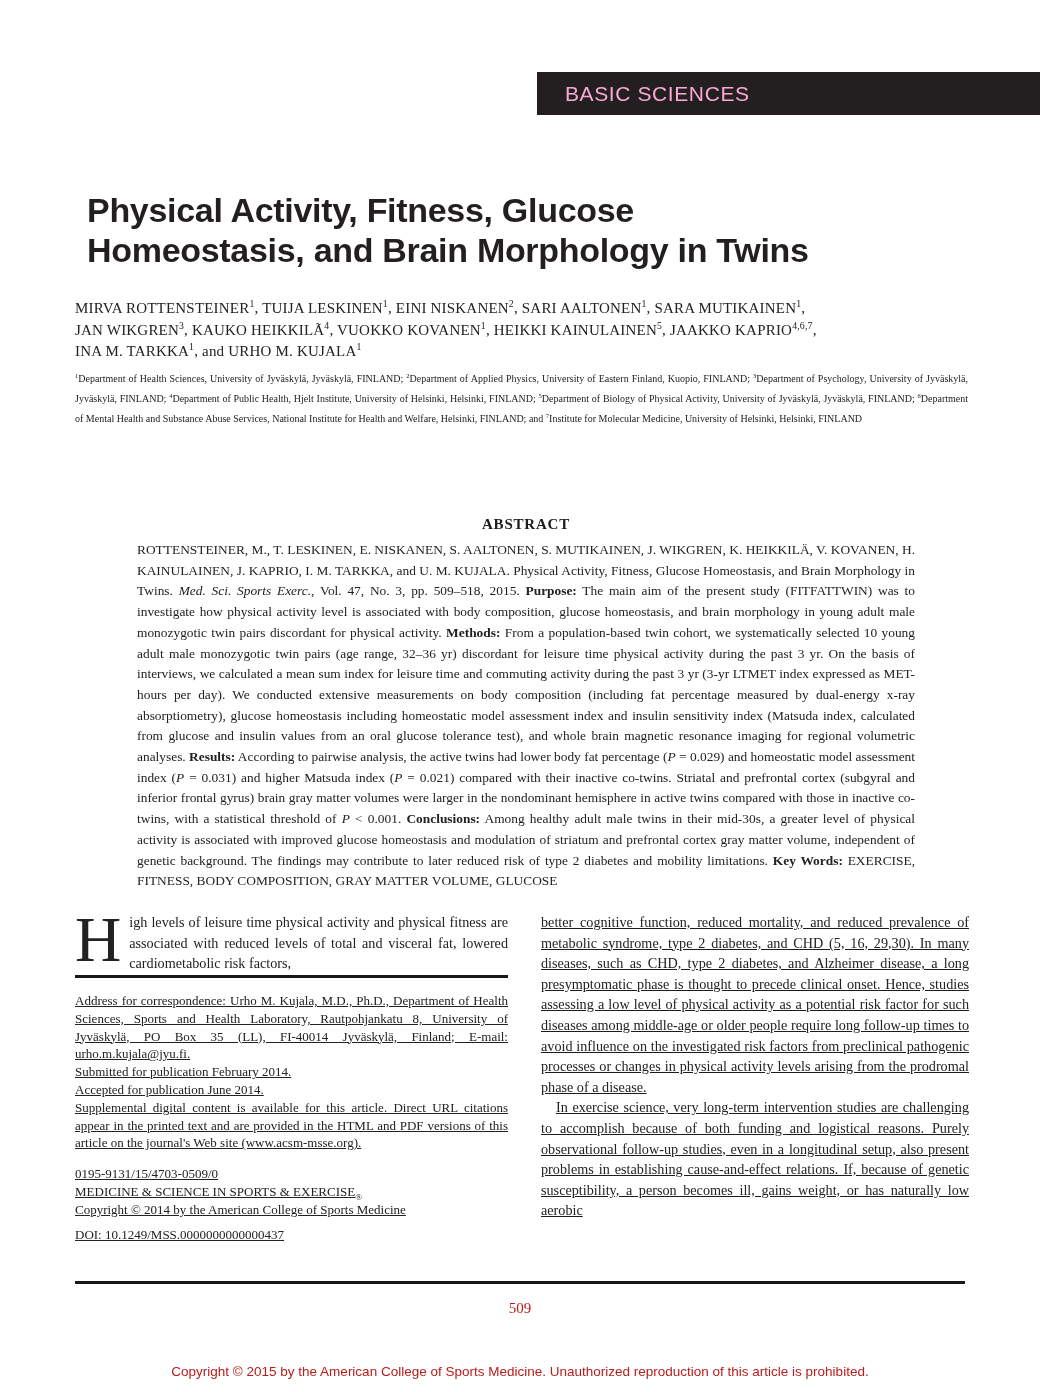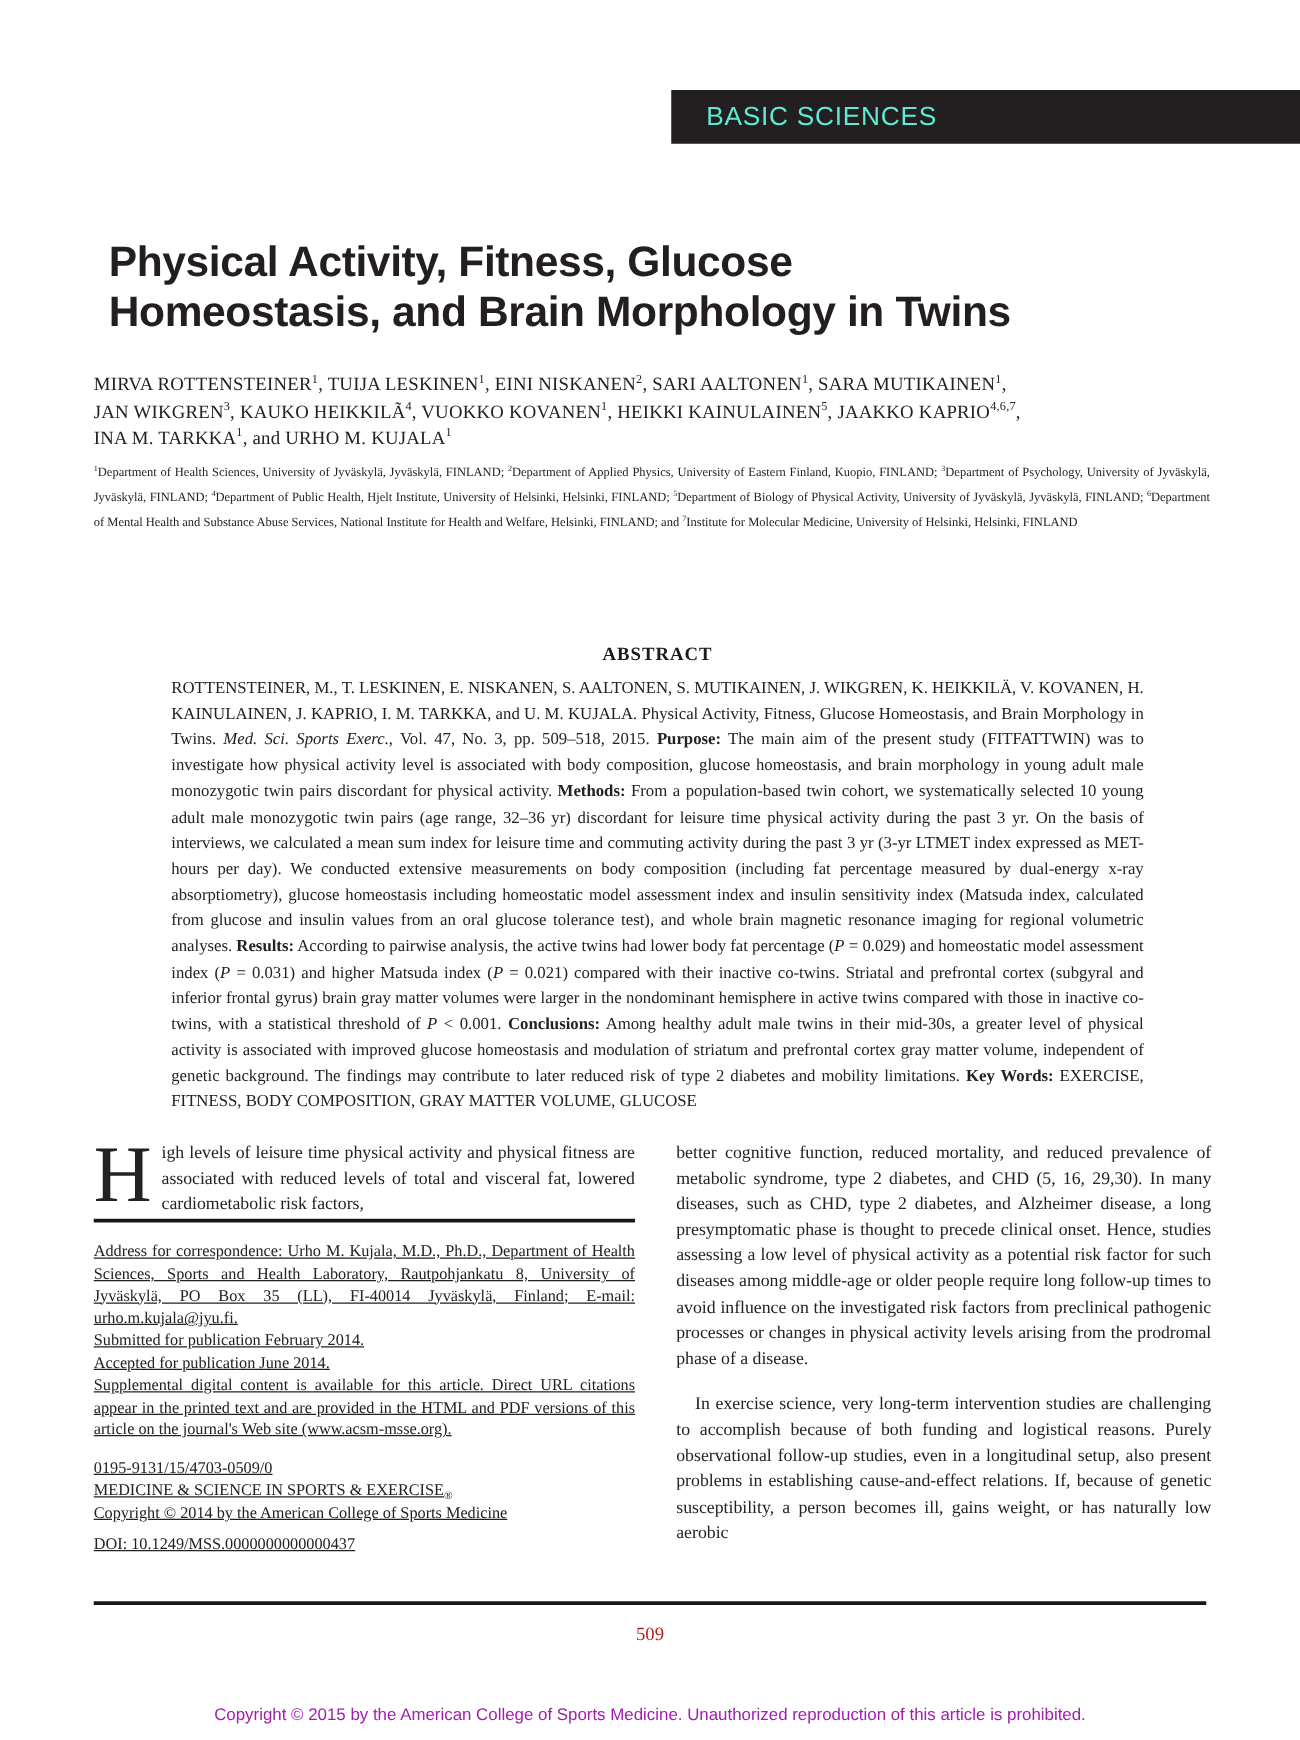--- a/index.html
+++ b/index.html
@@ -15,21 +15,21 @@
   .banner {
     position: absolute;
     top: 72px; left: 537px; right: 0; height: 43px;
     background: #231f20;
     display: flex; align-items: center;
     padding-left: 28px;
     box-sizing: border-box;
   }
   .banner-label {
     font-family: "Liberation Sans", sans-serif;
-    color: #5eead4;
+    color: #f9a8d4;
     font-size: 21px;
     font-weight: 400;
     letter-spacing: 0.6px;
   }
   .title {
     position: absolute;
     top: 178px; left: 75px; width: 905px;
     margin: 12px;
     font-family: "Liberation Sans", sans-serif;
     font-size: 34px;
@@ -71,30 +71,30 @@
     line-height: 20.7px;
     text-align: justify;
     color: #232122;
   }
   .col-left {
     position: absolute;
     top: 912px; left: 75px; width: 433px;
   }
   .col-right {
     position: absolute;
-    top: 912px; left: 541px; width: 428px;
+    top: 912px; left: 541px; width: 428px; text-decoration: underline;
   }
   .bodytext {
     margin: 0;
     font-size: 14.2px;
     line-height: 20.6px;
     text-align: justify;
     color: #232122;
   }
-  .col-right .bodytext + .bodytext { text-indent: 15px; margin-top: 16px; }
+  .col-right .bodytext + .bodytext { text-indent: 15px; }
   .dropcap {
     float: left;
     font-size: 64px;
     line-height: 50px;
     padding: 3px 8px 0 0;
     font-weight: 400;
     color: #232122;
   }
   .fn-block {
     position: absolute;
@@ -130,21 +130,21 @@
     font-size: 15px;
     color: #b91c1c;
   }
   .copyright-line {
     position: absolute;
     top: 1364px; left: 0; width: 100%;
     text-align: center;
     font-family: "Liberation Sans", sans-serif;
     font-size: 13.5px;
     font-weight: 500;
-    color: #a21caf;
+    color: #b91c1c;
   }
 </style>
 </head>
 <body>
 
 <div class="page">
 
   <div class="banner">
     <span class="banner-label">BASIC SCIENCES</span>
   </div>

